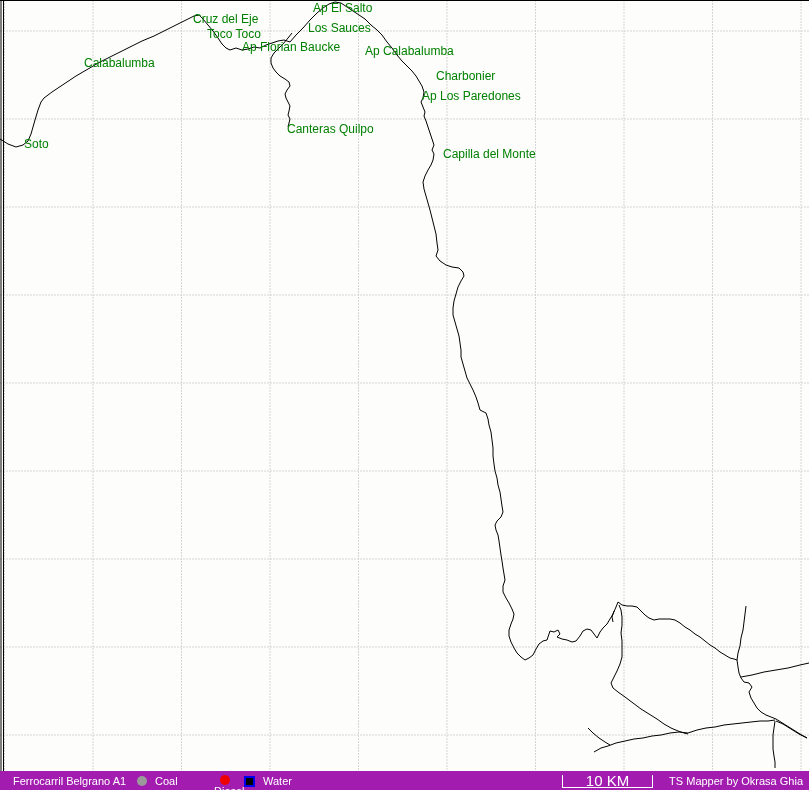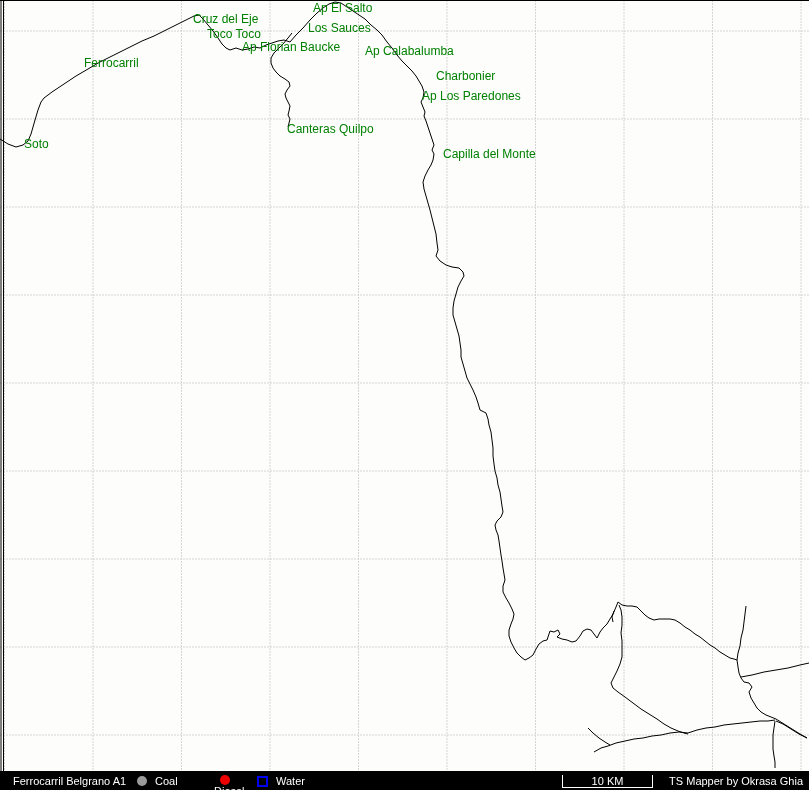--- a/index.html
+++ b/index.html
@@ -9,33 +9,33 @@
     background:#fdfdfc;overflow:hidden;
   }
   .map{position:absolute;left:0;top:0;width:809px;height:771px;background:#fdfdfc;overflow:hidden;}
   .map svg{position:absolute;left:0;top:0;display:block;}
   .station{
     position:absolute;font-size:12px;line-height:11px;color:#008000;
     white-space:nowrap;letter-spacing:0px;
   }
   .statusbar{
     position:absolute;left:0;bottom:0;width:809px;height:19px;
-    background:#000000;color:#fff;font-size:11px;line-height:12px;
+    background:#a21caf;color:#fff;font-size:11px;line-height:12px;
   }
   .route-name{position:absolute;left:13px;top:4px;white-space:nowrap;}
   .legend-item{position:absolute;top:4px;display:flex;align-items:center;white-space:nowrap;justify-content:center;}
   .legend-item .dot{width:10px;height:10px;border-radius:50%;margin-right:8px;flex:0 0 auto;}
   .legend-item .sq{width:7px;height:7px;border:2px solid #00f;background:#000;margin-right:8px;flex:0 0 auto;}
   .li-0{left:137px;}
   .li-1{left:214px;flex-direction:column;}
-  .li-2{left:257px;}
+  .li-2{left:244px;}
   .scalebar{
     position:absolute;left:562px;top:4px;width:89px;height:12px;
     border-left:1px solid #fff;border-right:1px solid #fff;border-bottom:1px solid #fff;
-    text-align:center;line-height:12px;font-size:11px;
+    text-align:center;line-height:12px;font-size:15px;
   }
   .credit{position:absolute;right:6px;top:4px;white-space:nowrap;}
 </style>
 </head>
 <body>
 
 <div class="app">
 
   <div class="map" id="map">
     <svg id="rail-svg" width="809" height="771" viewBox="0 0 809 771">
@@ -71,21 +71,21 @@
           <polyline points="746,606 745,614 744,622 743,630 741,638 740,646 738,653 737,660" fill="none" stroke="#000000" stroke-width="1"></polyline>
           <polyline points="737,660 738,667 739,673 741,678 744,682 749,683 752,687 749,692 751,698 754,703 757,708 761,712 766,715 771,717 776,719" fill="none" stroke="#000000" stroke-width="1"></polyline>
           <polyline points="741,677 752,675 764,672 776,670 788,668 800,665 809,663" fill="none" stroke="#000000" stroke-width="1"></polyline>
           <polyline points="776,719 784,724 792,729 800,734 807,738 799,734 791,729 783,724 776,721" fill="none" stroke="#000000" stroke-width="1"></polyline>
           <polyline points="775,721 774,728 773,735 773,742 773,749 774,756 775,762 775,768" fill="none" stroke="#000000" stroke-width="1"></polyline>
           <polyline points="292,33 288,38 283,44 278,49 274,53 271,58 271,63 273,68 276,72 280,76 285,79 289,82 290,86 287,90 285,94 286,98 288,102 290,106 289,111 288,115 290,119 289,123 288,127" fill="none" stroke="#000000" stroke-width="1"></polyline>
         </g>
     </svg>
     <div id="labels">
         <span class="station" style="left: 24px; top: 139px; color: rgb(0, 128, 0);">Soto</span>
-        <span class="station" style="left: 84px; top: 58px; color: rgb(0, 128, 0);">Ferrocarril</span>
+        <span class="station" style="left: 84px; top: 58px; color: rgb(0, 128, 0);">Calabalumba</span>
         <span class="station" style="left: 193px; top: 14px; color: rgb(0, 128, 0);">Cruz del Eje</span>
         <span class="station" style="left: 207px; top: 29px; color: rgb(0, 128, 0);">Toco Toco</span>
         <span class="station" style="left: 242px; top: 42px; color: rgb(0, 128, 0);">Ap Florian Baucke</span>
         <span class="station" style="left: 288px; top: 23px; color: rgb(0, 128, 0); margin-left: 20px;">Los Sauces</span>
         <span class="station" style="left: 313px; top: 3px; color: rgb(0, 128, 0);">Ap El Salto</span>
         <span class="station" style="left: 365px; top: 18px; color: rgb(0, 128, 0); margin-top: 28px;">Ap Calabalumba</span>
         <span class="station" style="left: 436px; top: 71px; color: rgb(0, 128, 0);">Charbonier</span>
         <span class="station" style="left: 422px; top: 91px; color: rgb(0, 128, 0);">Ap Los Paredones</span>
         <span class="station" style="left: 287px; top: 124px; color: rgb(0, 128, 0);">Canteras Quilpo</span>
         <span class="station" style="left: 411px; top: 149px; color: rgb(0, 128, 0); margin-left: 32px;">Capilla del Monte</span>

